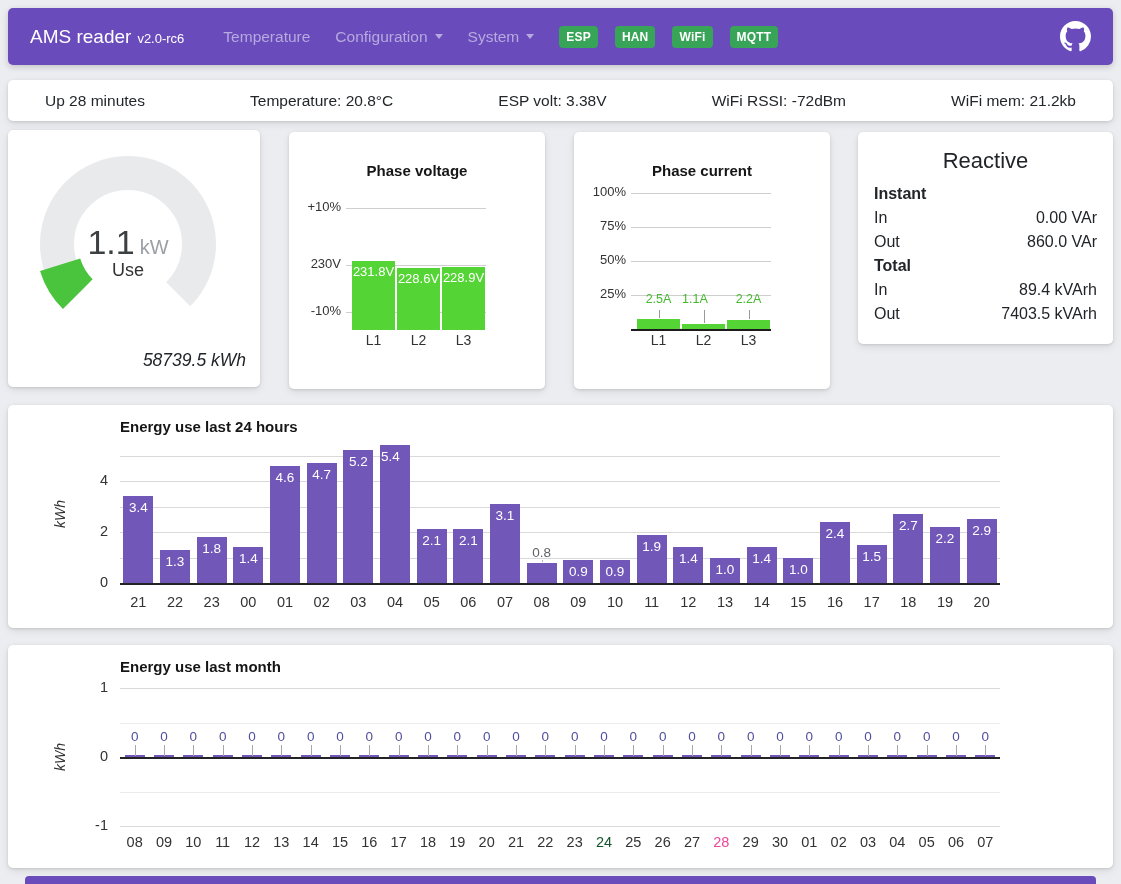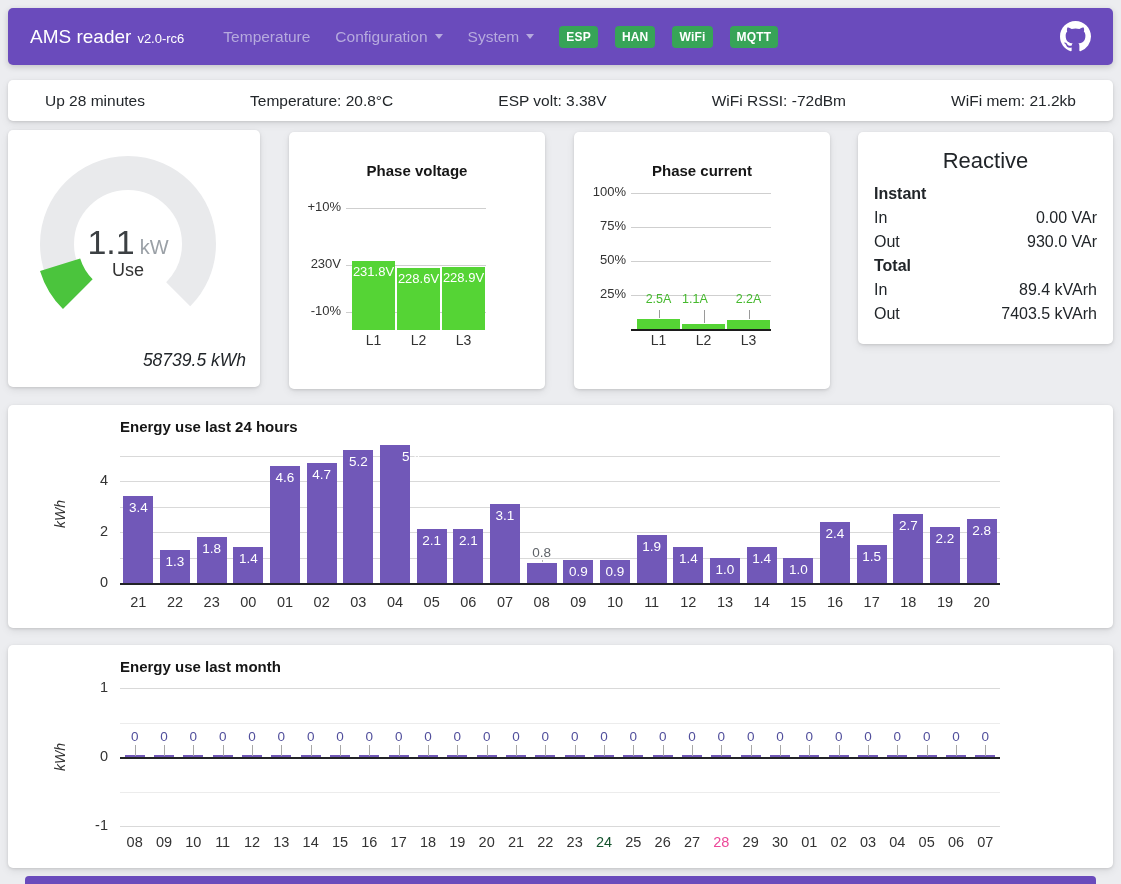--- a/index.html
+++ b/index.html
@@ -158,21 +158,21 @@
   <div id="reactiveRows">
       <div class="r-row r-head" style="position: absolute; top: 50px;">
         <span>Instant</span>
       </div>
       <div class="r-row" style="position: absolute; top: 74px;">
         <span>In</span>
         <span>0.00 VAr</span>
       </div>
       <div class="r-row" style="position: absolute; top: 98px;">
         <span>Out</span>
-        <span>930.0 VAr</span>
+        <span>860.0 VAr</span>
       </div>
       <div class="r-row r-head" style="position: absolute; top: 122px;">
         <span>Total</span>
       </div>
       <div class="r-row" style="position: absolute; top: 146px;">
         <span>In</span>
         <span>89.4 kVArh</span>
       </div>
       <div class="r-row" style="position: absolute; top: 170px;">
         <span>Out</span>
@@ -208,21 +208,21 @@
     <div style="position: absolute; left: 262px; top: 60.7px; width: 30px; height: 117.3px; background: rgb(113, 88, 184);"></div>
     <div style="position: absolute; left: 258.667px; top: 64.7px; width: 36.6667px; text-align: center; font-size: 13.5px; color: rgb(255, 255, 255);">4.6</div>
     <div style="position: absolute; left: 258.667px; top: 189px; width: 36.6667px; text-align: center; font-size: 14.5px; color: rgb(51, 51, 51);">01</div>
     <div style="position: absolute; left: 298.667px; top: 58.15px; width: 30px; height: 119.85px; background: rgb(113, 88, 184);"></div>
     <div style="position: absolute; left: 295.333px; top: 62.15px; width: 36.6667px; text-align: center; font-size: 13.5px; color: rgb(255, 255, 255);">4.7</div>
     <div style="position: absolute; left: 295.333px; top: 189px; width: 36.6667px; text-align: center; font-size: 14.5px; color: rgb(51, 51, 51);">02</div>
     <div style="position: absolute; left: 335.333px; top: 45.4px; width: 30px; height: 132.6px; background: rgb(113, 88, 184);"></div>
     <div style="position: absolute; left: 332px; top: 49.4px; width: 36.6667px; text-align: center; font-size: 13.5px; color: rgb(255, 255, 255);">5.2</div>
     <div style="position: absolute; left: 332px; top: 189px; width: 36.6667px; text-align: center; font-size: 14.5px; color: rgb(51, 51, 51);">03</div>
     <div style="position: absolute; left: 372px; top: 40.3px; width: 30px; height: 137.7px; background: rgb(113, 88, 184);"></div>
-    <div style="position: absolute; left: 385px; top: 44.3px; width: 36.6667px; text-align: center; font-size: 13.5px; color: rgb(255, 255, 255);">5.4</div>
+    <div style="position: absolute; left: 364px; top: 44.3px; width: 36.6667px; text-align: center; font-size: 13.5px; color: rgb(255, 255, 255);">5.4</div>
     <div style="position: absolute; left: 368.667px; top: 189px; width: 36.6667px; text-align: center; font-size: 14.5px; color: rgb(51, 51, 51);">04</div>
     <div style="position: absolute; left: 408.667px; top: 124.45px; width: 30px; height: 53.55px; background: rgb(113, 88, 184);"></div>
     <div style="position: absolute; left: 405.333px; top: 128.45px; width: 36.6667px; text-align: center; font-size: 13.5px; color: rgb(255, 255, 255);">2.1</div>
     <div style="position: absolute; left: 405.333px; top: 189px; width: 36.6667px; text-align: center; font-size: 14.5px; color: rgb(51, 51, 51);">05</div>
     <div style="position: absolute; left: 445.333px; top: 124.45px; width: 30px; height: 53.55px; background: rgb(113, 88, 184);"></div>
     <div style="position: absolute; left: 442px; top: 128.45px; width: 36.6667px; text-align: center; font-size: 13.5px; color: rgb(255, 255, 255);">2.1</div>
     <div style="position: absolute; left: 442px; top: 189px; width: 36.6667px; text-align: center; font-size: 14.5px; color: rgb(51, 51, 51);">06</div>
     <div style="position: absolute; left: 482px; top: 98.95px; width: 30px; height: 79.05px; background: rgb(113, 88, 184);"></div>
     <div style="position: absolute; left: 478.667px; top: 102.95px; width: 36.6667px; text-align: center; font-size: 13.5px; color: rgb(255, 255, 255);">3.1</div>
     <div style="position: absolute; left: 478.667px; top: 189px; width: 36.6667px; text-align: center; font-size: 14.5px; color: rgb(51, 51, 51);">07</div>
@@ -257,21 +257,21 @@
     <div style="position: absolute; left: 848.667px; top: 139.75px; width: 30px; height: 38.25px; background: rgb(113, 88, 184);"></div>
     <div style="position: absolute; left: 845.333px; top: 143.75px; width: 36.6667px; text-align: center; font-size: 13.5px; color: rgb(255, 255, 255);">1.5</div>
     <div style="position: absolute; left: 845.333px; top: 189px; width: 36.6667px; text-align: center; font-size: 14.5px; color: rgb(51, 51, 51);">17</div>
     <div style="position: absolute; left: 885.333px; top: 109.15px; width: 30px; height: 68.85px; background: rgb(113, 88, 184);"></div>
     <div style="position: absolute; left: 882px; top: 113.15px; width: 36.6667px; text-align: center; font-size: 13.5px; color: rgb(255, 255, 255);">2.7</div>
     <div style="position: absolute; left: 882px; top: 189px; width: 36.6667px; text-align: center; font-size: 14.5px; color: rgb(51, 51, 51);">18</div>
     <div style="position: absolute; left: 922px; top: 121.9px; width: 30px; height: 56.1px; background: rgb(113, 88, 184);"></div>
     <div style="position: absolute; left: 918.667px; top: 125.9px; width: 36.6667px; text-align: center; font-size: 13.5px; color: rgb(255, 255, 255);">2.2</div>
     <div style="position: absolute; left: 918.667px; top: 189px; width: 36.6667px; text-align: center; font-size: 14.5px; color: rgb(51, 51, 51);">19</div>
     <div style="position: absolute; left: 958.667px; top: 114.25px; width: 30px; height: 63.75px; background: rgb(113, 88, 184);"></div>
-    <div style="position: absolute; left: 955.333px; top: 118.25px; width: 36.6667px; text-align: center; font-size: 13.5px; color: rgb(255, 255, 255);">2.8</div>
+    <div style="position: absolute; left: 955.333px; top: 118.25px; width: 36.6667px; text-align: center; font-size: 13.5px; color: rgb(255, 255, 255);">2.9</div>
     <div style="position: absolute; left: 955.333px; top: 189px; width: 36.6667px; text-align: center; font-size: 14.5px; color: rgb(51, 51, 51);">20</div>
   </div>
 
 <div class="card" id="monthCard">
   <div class="chart-title big-title">Energy use last month</div>
 <div style="position: absolute; left: 112px; top: 77.5px; width: 880px; height: 1px; background: rgb(236, 236, 236);"></div>
     <div style="position: absolute; left: 112px; top: 43px; width: 880px; height: 1px; background: rgb(217, 217, 217);"></div>
     <div style="position: absolute; left: 112px; top: 146.5px; width: 880px; height: 1px; background: rgb(236, 236, 236);"></div>
     <div style="position: absolute; left: 112px; top: 181px; width: 880px; height: 1px; background: rgb(217, 217, 217);"></div>
     <div style="position: absolute; left: 56px; top: 34px; width: 44px; text-align: right; font-size: 14.5px; color: rgb(51, 51, 51);">1</div>

